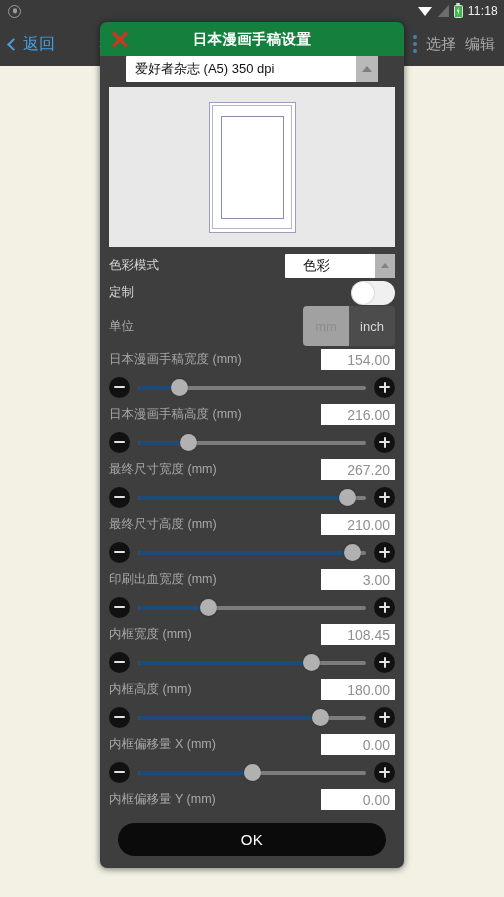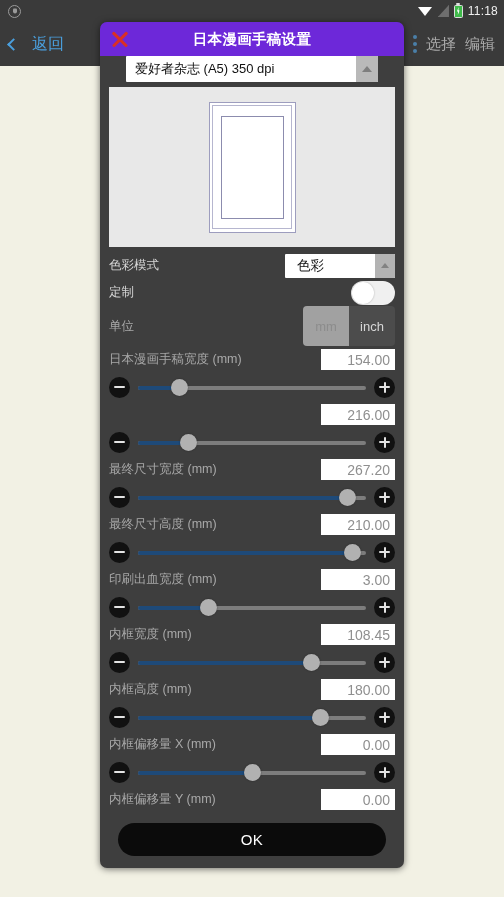--- a/index.html
+++ b/index.html
@@ -40,21 +40,21 @@
   .ico-bat::after{content:"";position:absolute;left:50%;top:50%;
     transform:translate(-50%,-50%);width:3px;height:8px;background:#ffffff;
     clip-path: polygon(60% 0,0 55%,42% 55%,30% 100%,100% 42%,52% 42%);}
   .sb-time { font-size:12px; color:#f0f0f0; letter-spacing:0.2px; }
 
   .bg-appbar {
     position:absolute; top:22px; left:0; width:504px; height:44px;
     background:#3a3a3a; display:flex; align-items:center;
     color:#cfcfcf; font-size:15px;
   }
-  .bk-back { display:flex; align-items:center; gap:14px;
+  .bk-back { display:flex; align-items:center; gap:5px;
     color:#4a9fdd; padding:0 10px 0 9px; font-size:16px; }
   .chev-left { width:9px; height:9px; border-left:2px solid #4a9fdd;
     border-bottom:2px solid #4a9fdd; transform:rotate(45deg); margin-top:0px;}
   .bk-title { font-size:15px; color:#8d8d8d; margin-left:34px; white-space:nowrap;}
   .bk-icons { display:flex; align-items:center; gap:16px; margin-left:14px; }
   .ic-info { width:15px;height:15px;border:1.4px solid #6b6b6b;border-radius:50%;
     color:#6b6b6b;font-size:10px;text-align:center;line-height:13px;font-style:italic;}
   .ic-play { width:0;height:0;border-left:11px solid #5f5f5f;
     border-top:7px solid transparent;border-bottom:7px solid transparent;}
   .ic-share { width:16px;height:16px;position:relative;}
@@ -82,21 +82,21 @@
   
   .dialog {
     position:absolute; left:100px; top:22px; width:304px; height:846px;
     background:#3e3e3e; border-radius:7px; overflow:hidden;
     box-shadow:0 1px 7px rgba(0,0,0,0.55);
     display:flex; flex-direction:column;
   }
   .dlg-head {
     height:34px; flex:0 0 34px; position:relative;
     display:flex; align-items:center; justify-content:center;
-    background:#6d28d9;
+    background:#15803d;
   }
   .dlg-close {
     position:absolute; left:9px; top:50%; transform:translateY(-50%);
     width:22px; height:22px;
   }
   .dlg-close::before,.dlg-close::after{
     content:""; position:absolute; left:1px; top:10px; width:20px; height:2.6px;
     background:#d93025; border-radius:1px;
   }
   .dlg-close::before{ transform:rotate(45deg); }
@@ -132,21 +132,21 @@
 
   
   .row { display:flex; align-items:center; min-height:27px; }
   .row-label { color:#d7d7d7; font-size:12.5px; white-space:nowrap; }
   .row-label.dim { color:#a8a8a8; }
   .spacer { flex:1; }
 
   .sel-box { display:flex; align-items:center; height:24px;
     border-radius:1px; overflow:hidden; }
   .sel-white{ background:#ffffff; width:110px; }
-  .sel-txt { flex:1; color:#131313; font-size:13.5px; padding-left:12px;}
+  .sel-txt { flex:1; color:#131313; font-size:13.5px; padding-left:5px;margin-left:13px;}
   .sel-arrow { width:20px; height:100%; background:#b3b3b3;
      display:flex; align-items:center; justify-content:center;}
   .sel-arrow::after{ content:""; width:0;height:0;
      border-left:4.5px solid transparent;border-right:4.5px solid transparent;
      border-bottom:5.5px solid #828282;}
 
   
   .switch { width:44px; height:24px; border-radius:12px; background:#f0f0f0;
     position:relative; }
   .switch-knob{ position:absolute; left:1px; top:1px; width:22px; height:22px;
@@ -298,20 +298,21 @@
               <span class="track-wrap">
                 <span class="track"></span>
                 <span class="track-fill" style="width:18%"></span>
                 <span class="thumb" style="left:18%"></span>
               </span>
               <span class="rb plus"></span>
             </div>
           </div>
           <div>
             <div class="row">
+              <span class="row-label dim">日本漫画手稿高度 (mm)</span>
               <span class="spacer"></span>
               <span class="val-field">216.00</span>
             </div>
             <div class="slider-row">
               <span class="rb"></span>
               <span class="track-wrap">
                 <span class="track"></span>
                 <span class="track-fill" style="width:22%"></span>
                 <span class="thumb" style="left:22%"></span>
               </span>

